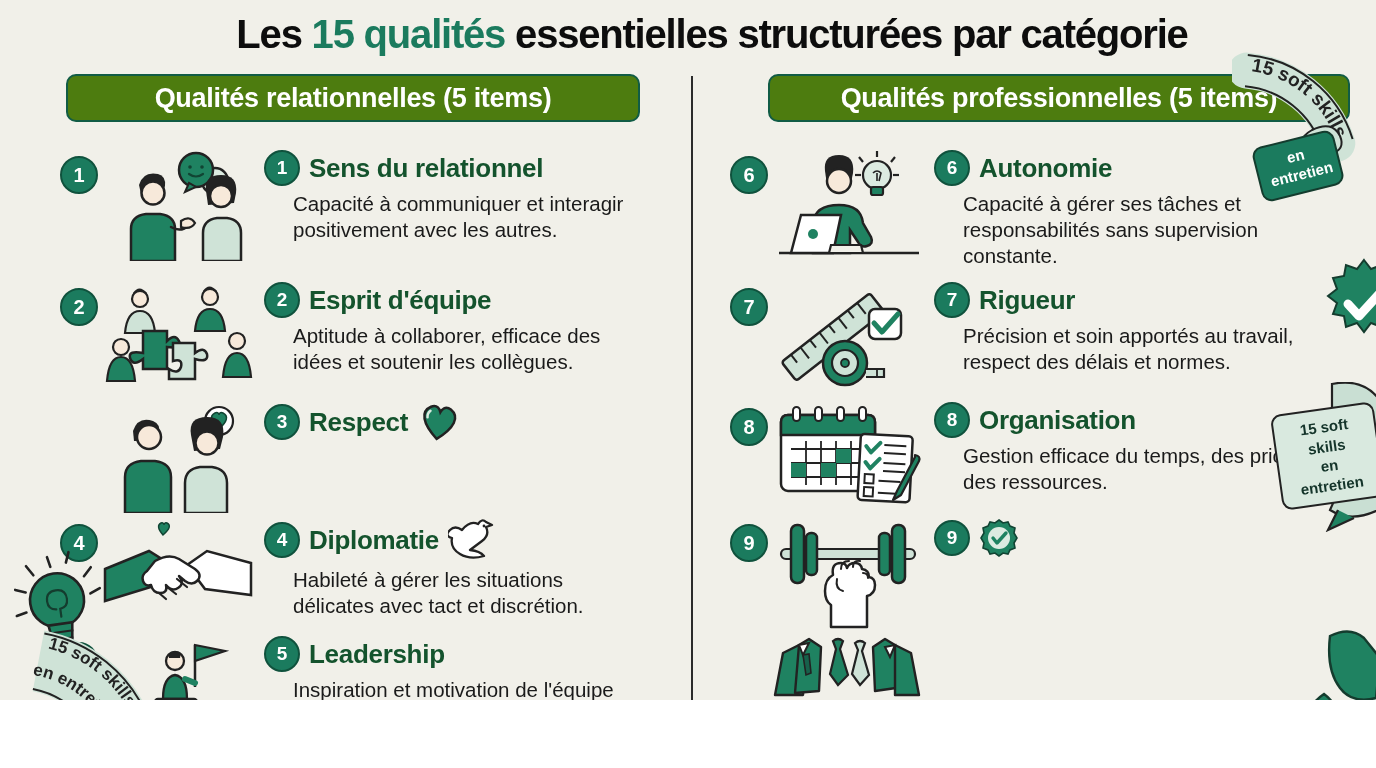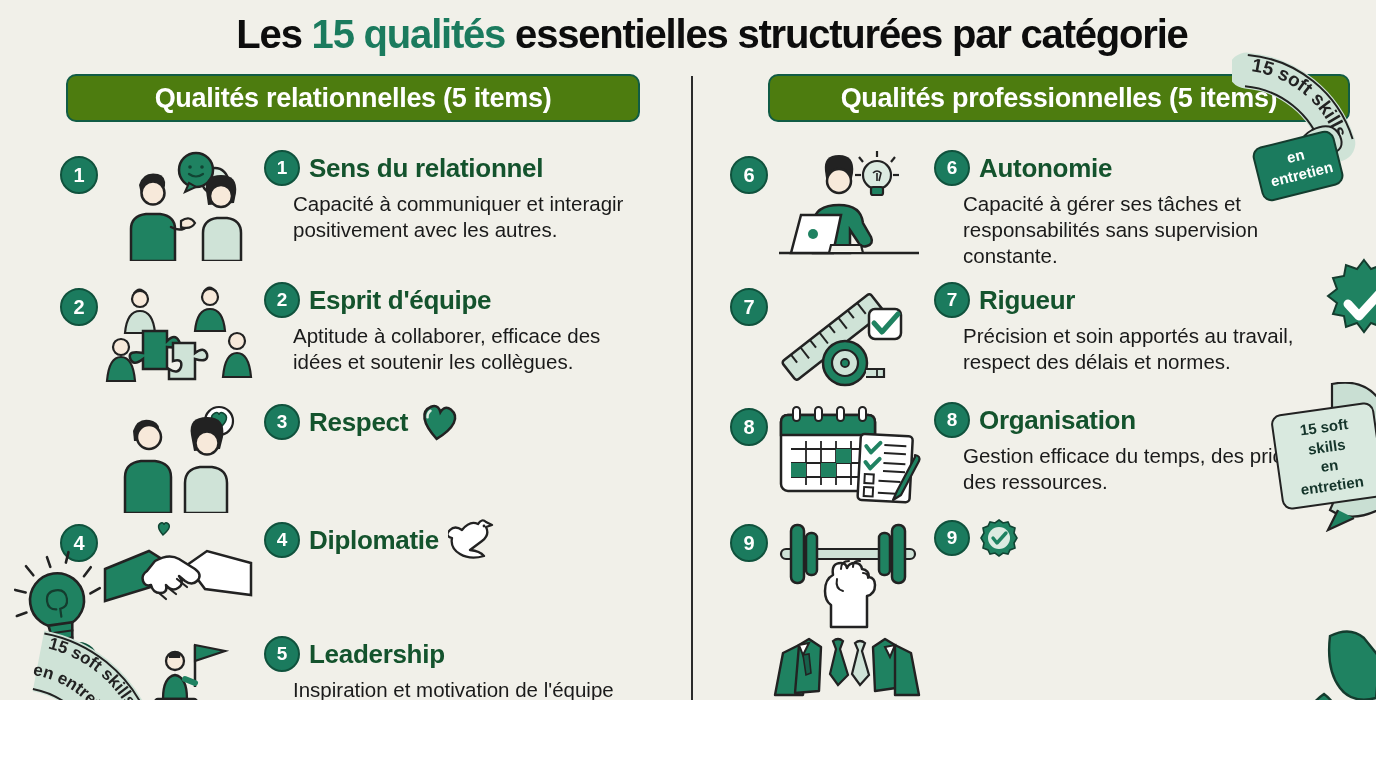--- a/index.html
+++ b/index.html
@@ -191,20 +191,21 @@
         <div class="titleline">
           <div class="nbadge small">
               <span>4</span>
             </div>
           <div class="ititle">Diplomatie</div>
           <svg class="t-icon" width="50" height="44" viewBox="0 0 50 44">
             <path d="M30,6 q4,-6 8,-2 l6,3 l-6,2 q4,8 -4,14 l-12,9 q10,1 14,6 q-14,4 -24,-2 q-10,-6 -8,-16 q-8,-2 -2,-8 q5,-5 12,0 q8,-10 16,-6 z" fill="#fff" stroke="#222" stroke-width="2.3" stroke-linejoin="round"></path>
             <circle cx="36" cy="8" r="1.4" fill="#222"></circle>
           </svg>
         </div>
+        <div class="idesc">Habileté à gérer les situations délicates avec tact et discrétion.</div>
       </div>
     </div>
 
     <div class="row r5">
       <div class="nbadge">
           <span>5</span>
         </div>
       <div class="illo">
         <svg width="150" height="112" viewBox="0 0 150 112" fill="none">
           <line x1="4" y1="110" x2="146" y2="110" stroke="#222" stroke-width="2.5"></line>

